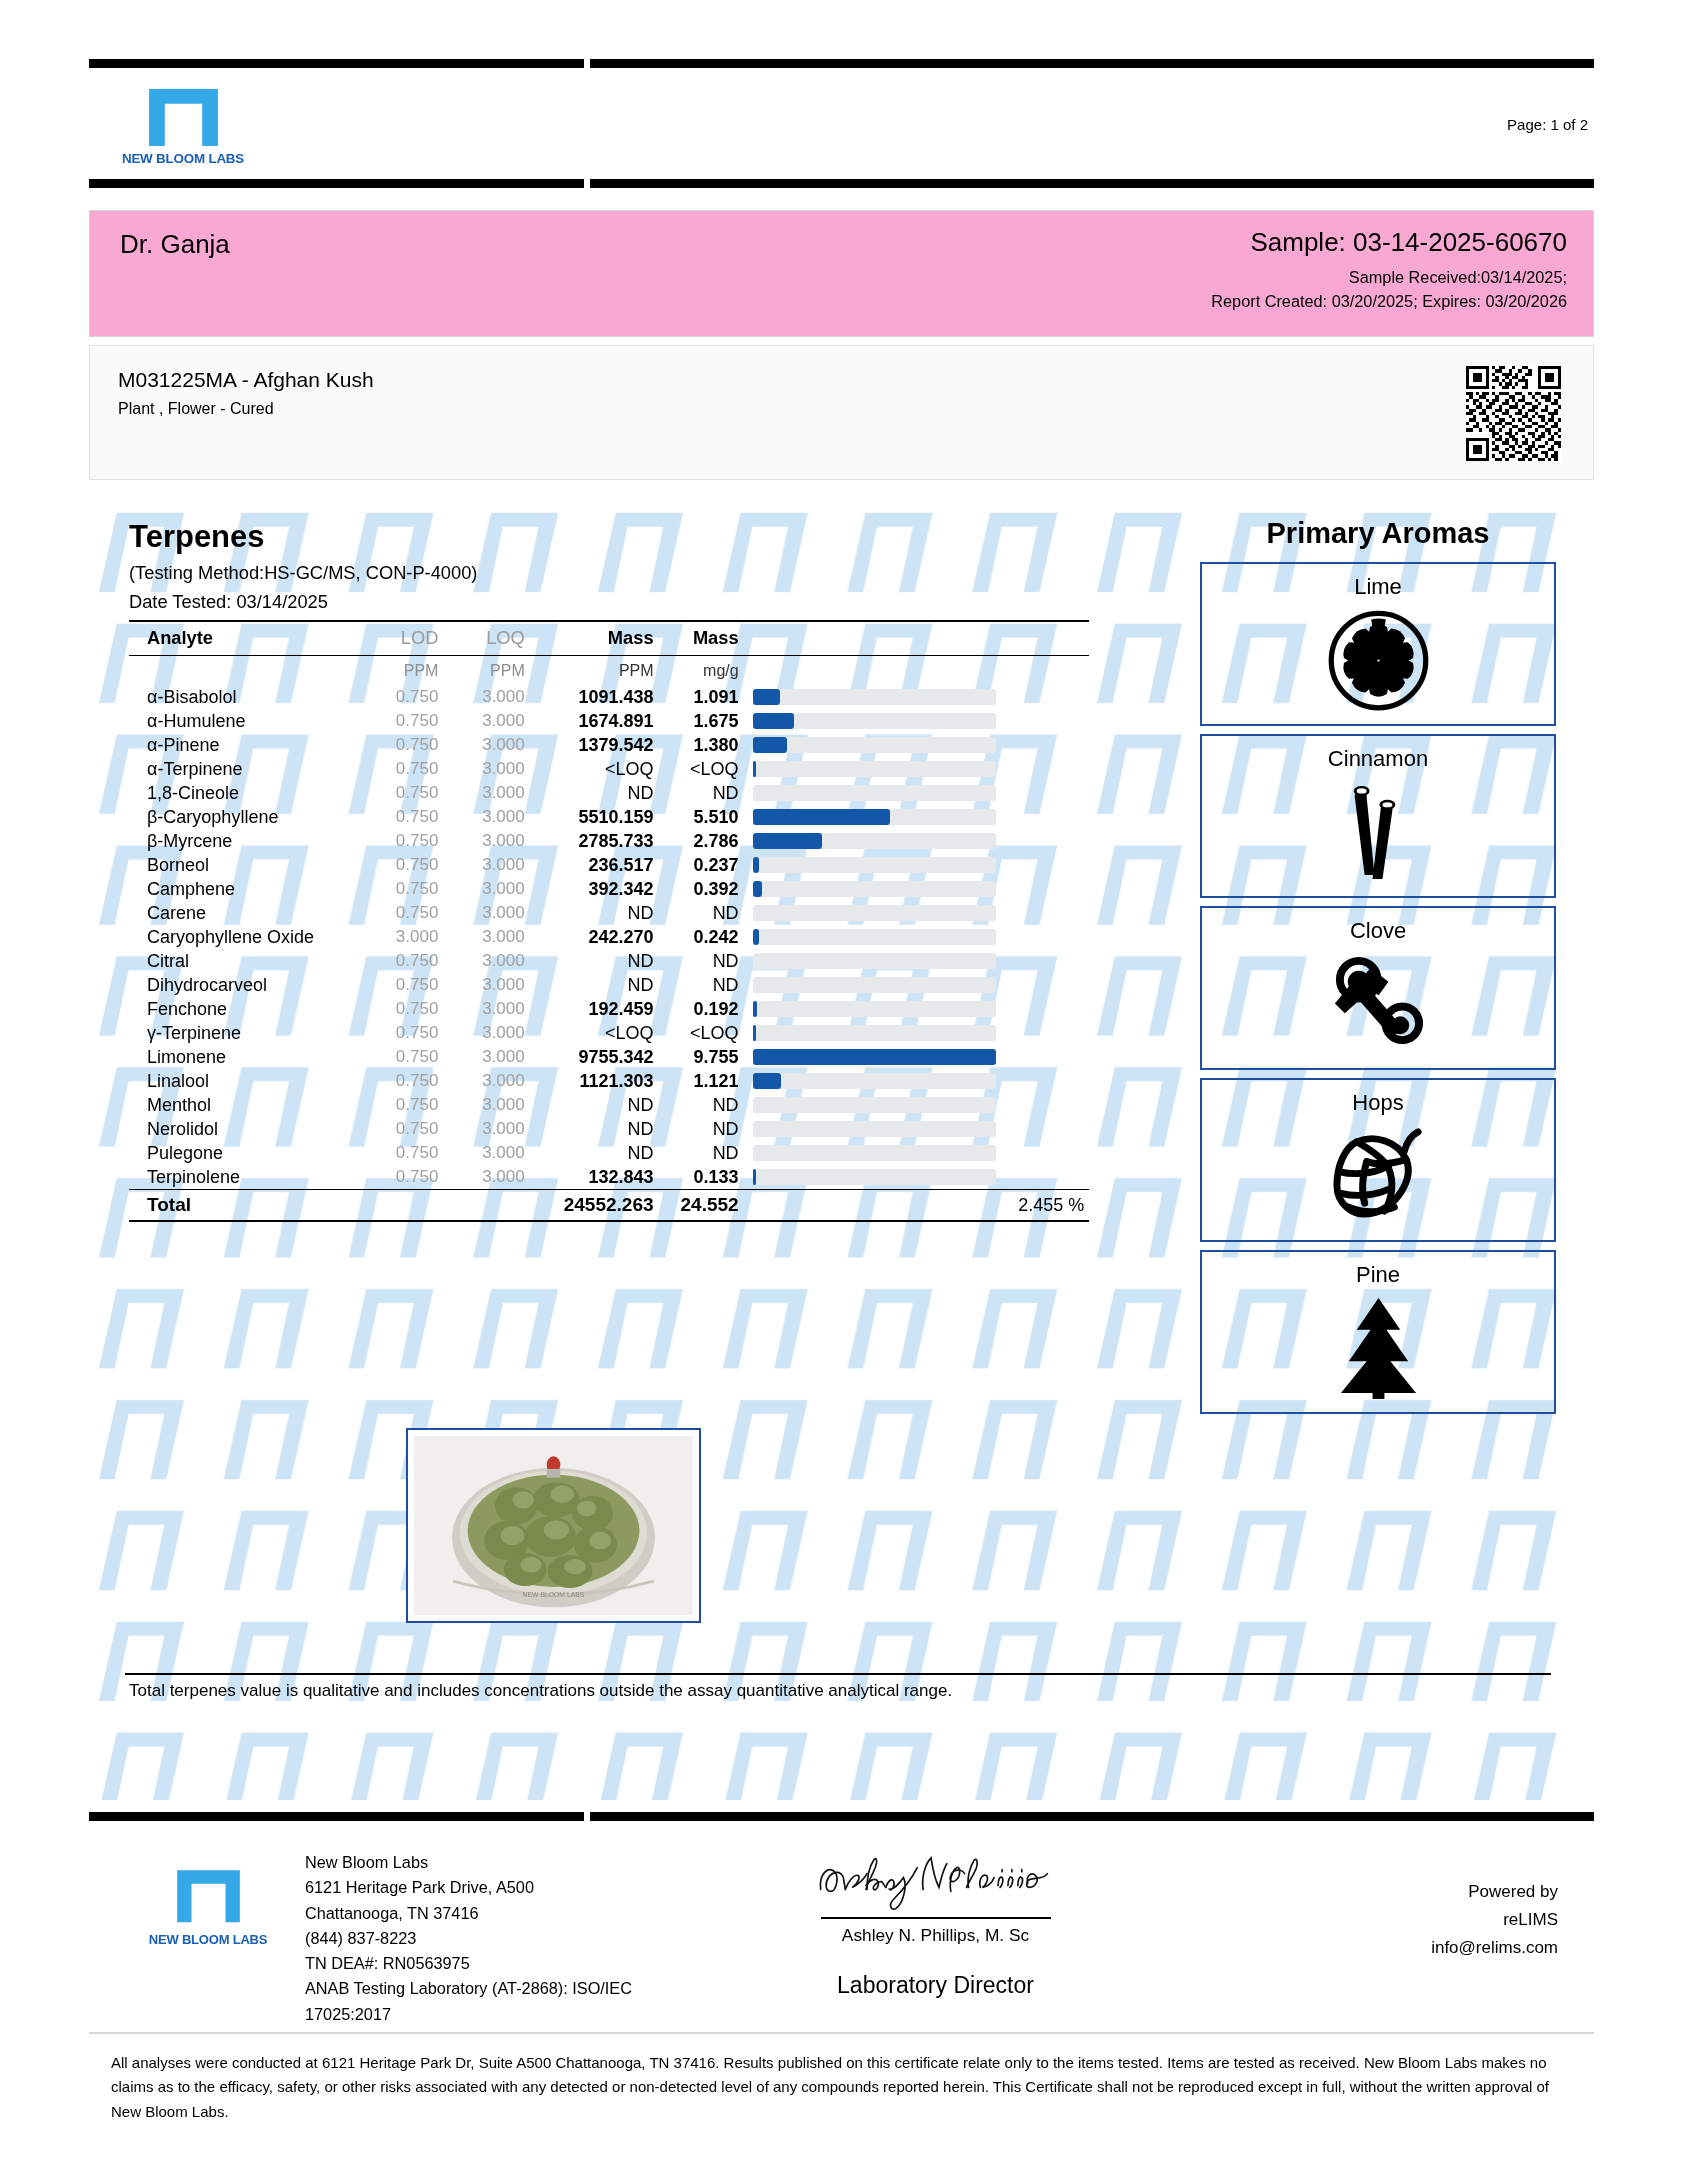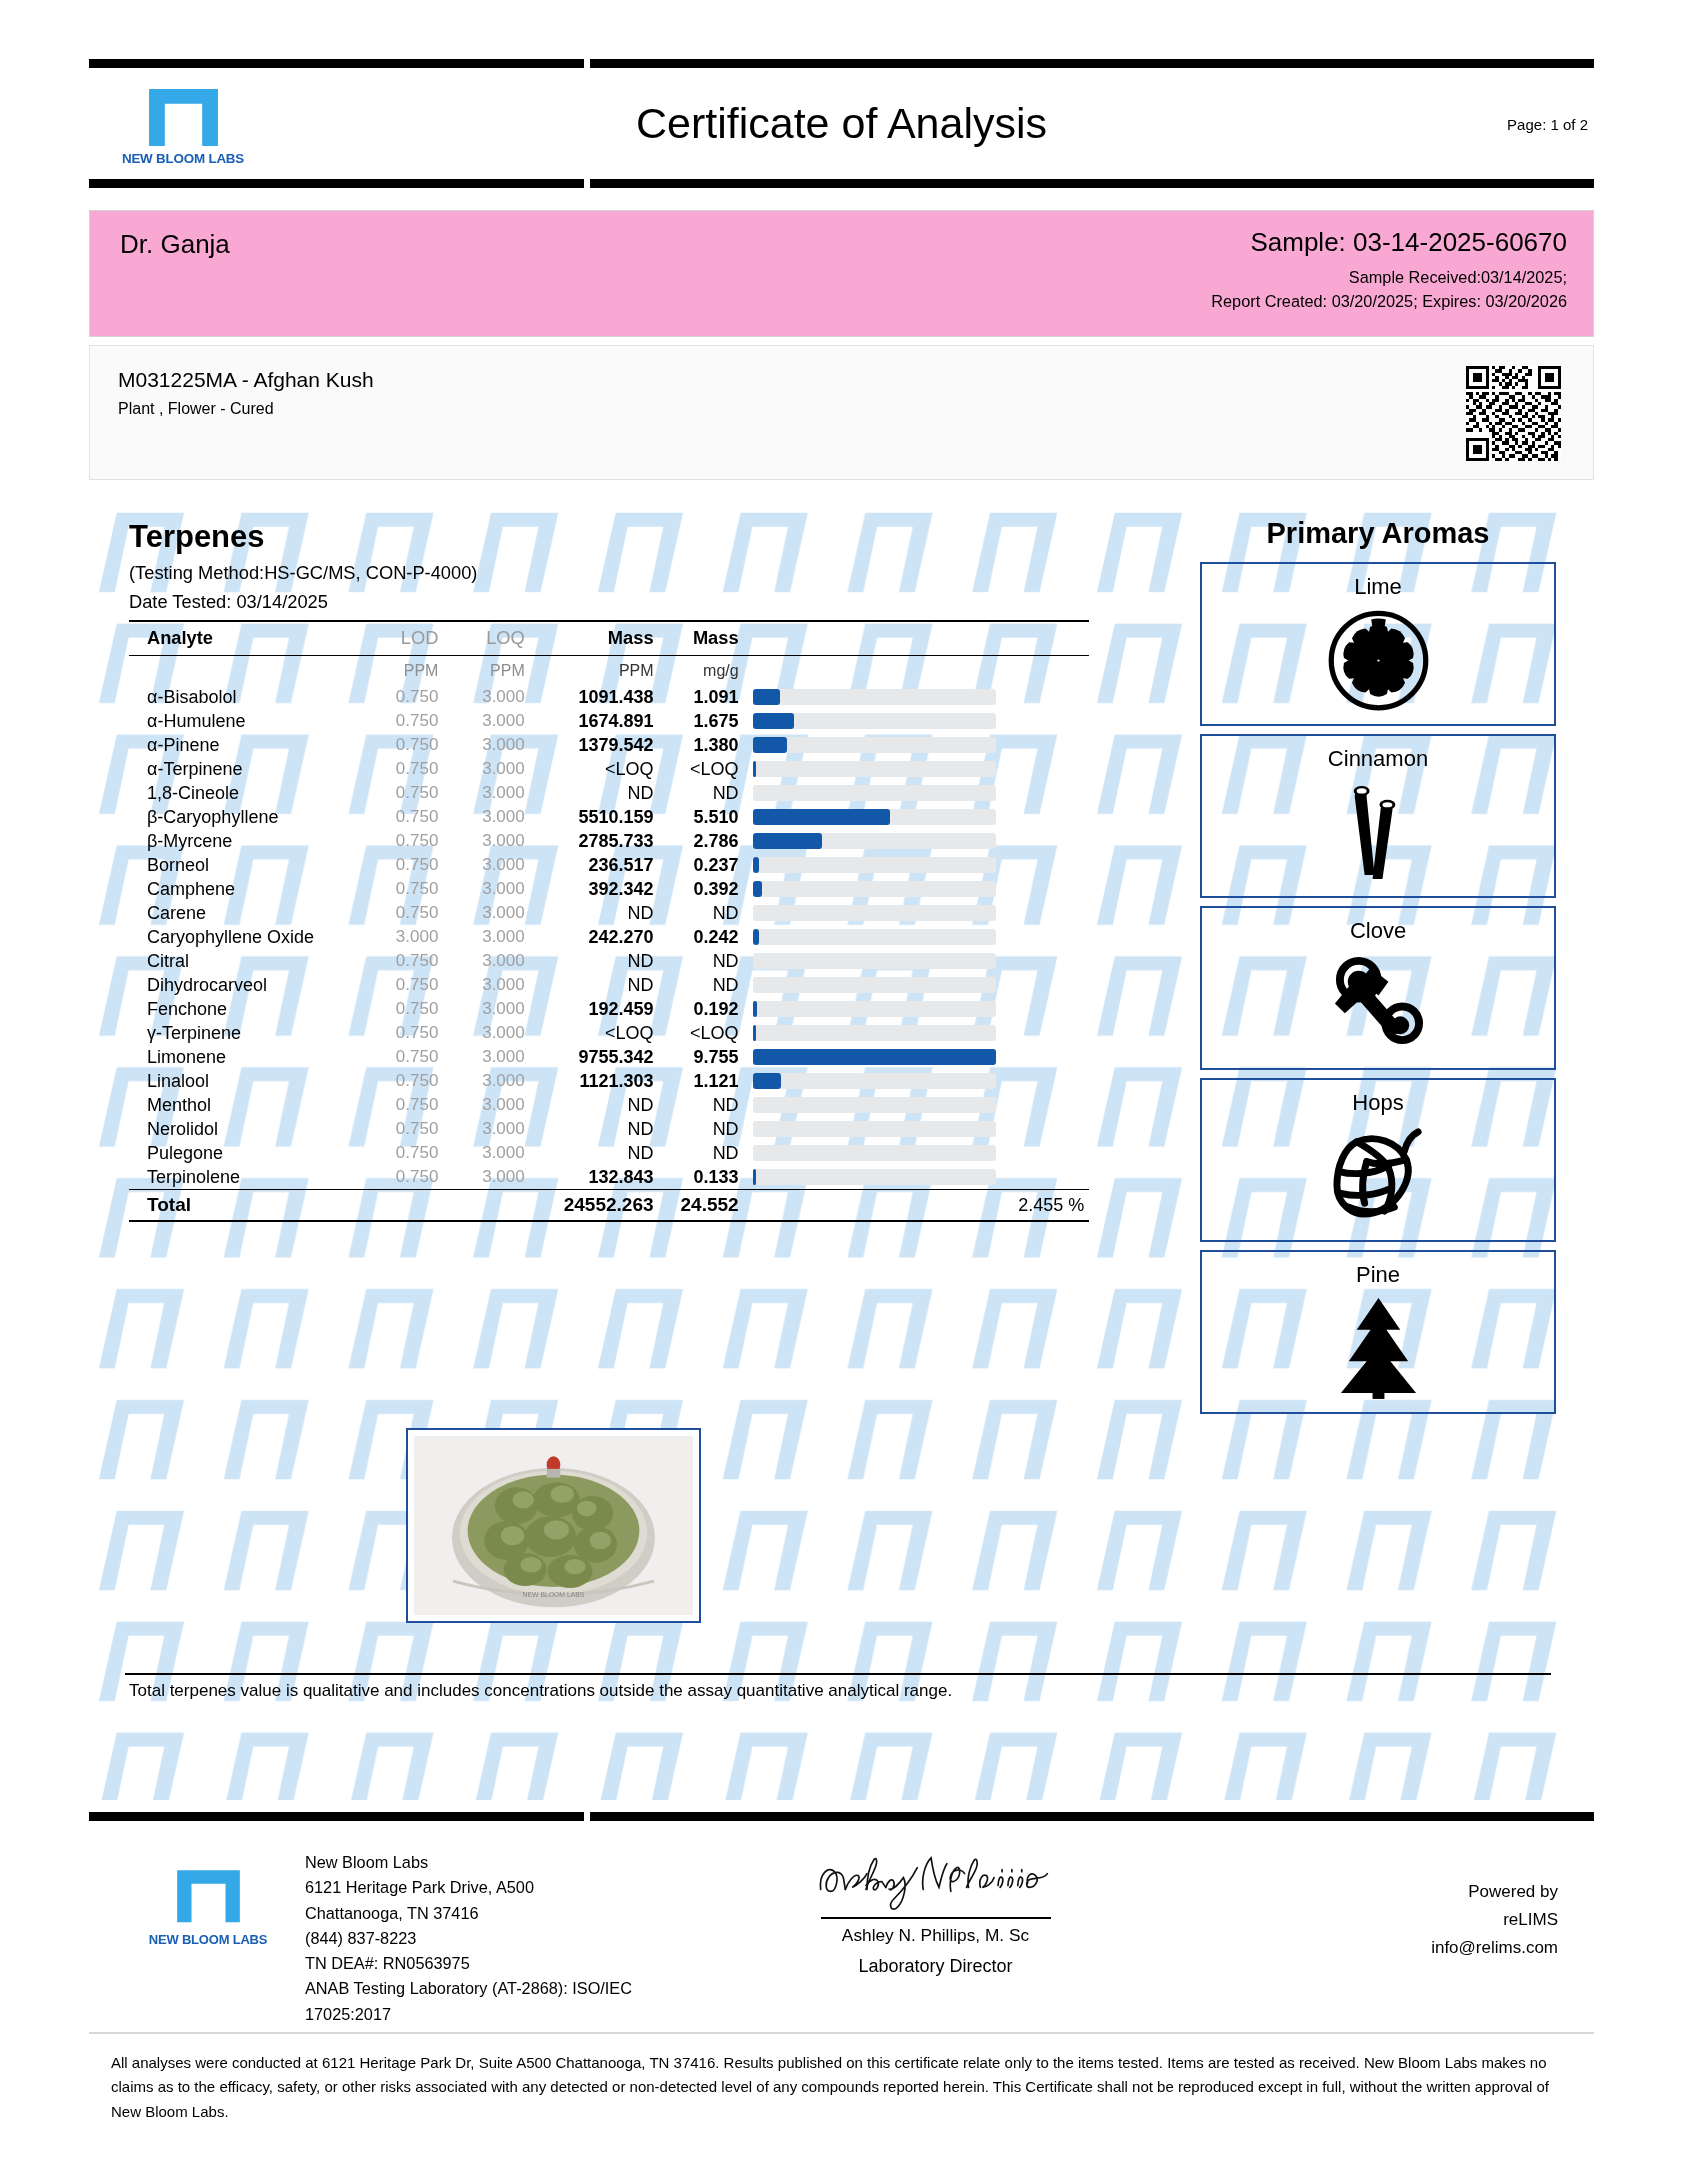--- a/index.html
+++ b/index.html
@@ -111,21 +111,21 @@
   
   .footer-rule-wrap { position: absolute; left: 89px; top: 1812px; width: 1505px; }
   .footer { position: absolute; left: 89px; top: 1836px; width: 1505px; height: 188px; }
   .f-logo { position: absolute; left: 40px; top: 30px; width: 158px; text-align: center; }
   .f-logo .logo-text { font-size: 13px; }
   .f-addr { position: absolute; left: 216px; top: 14px; font-size: 16.3px; line-height: 1.55; }
   .f-sig { position: absolute; left: 683px; top: 10px; width: 327px; text-align: center; }
   .sig-img { height: 69px; display: flex; align-items: flex-end; justify-content: center; }
   .sig-line { width: 230px; height: 1.6px; background: #000; margin: 2px auto 6px auto; }
   .f-sig .nm { font-size: 17.3px; }
-  .f-sig .ttl { font-size: 18px; margin-top: 10px; }
+  .f-sig .ttl { font-size: 23px; margin-top: 26px; }
   .f-powered { position: absolute; right: 36px; top: 42px; text-align: right; font-size: 17px; line-height: 1.65; }
 
   .disclaimer-rule { position: absolute; left: 89px; top: 2032px; width: 1505px; height: 1.5px; background: #d8d8d8; }
   .disclaimer { position: absolute; left: 111px; top: 2051px; width: 1465px; font-size: 15px; line-height: 1.62; text-align: left; }
 </style>
 </head>
 <body>
 
 <div class="page">
 
@@ -138,21 +138,20 @@
 
     <div class="header-body">
       <div class="logo-box">
         <div class="logo-mark">
           <svg width="85" height="61" viewBox="0 0 86 62">
             <path d="M8 62 L8 4 L78 4 L78 62 L62 62 L62 19 L24 19 L24 62 Z" fill="#35a8e8"></path>
           </svg>
         </div>
         <div class="logo-text">NEW BLOOM LABS</div>
       </div>
-      <div class="coa-title">Certificate of Analysis</div>
       <div class="page-num">Page: 1 of 2</div>
     </div>
 
     <div class="rule-split">
       <div class="seg1"></div>
         <div class="seg-gap"></div>
         <div class="seg2"></div>
     </div>
   </div>
 

